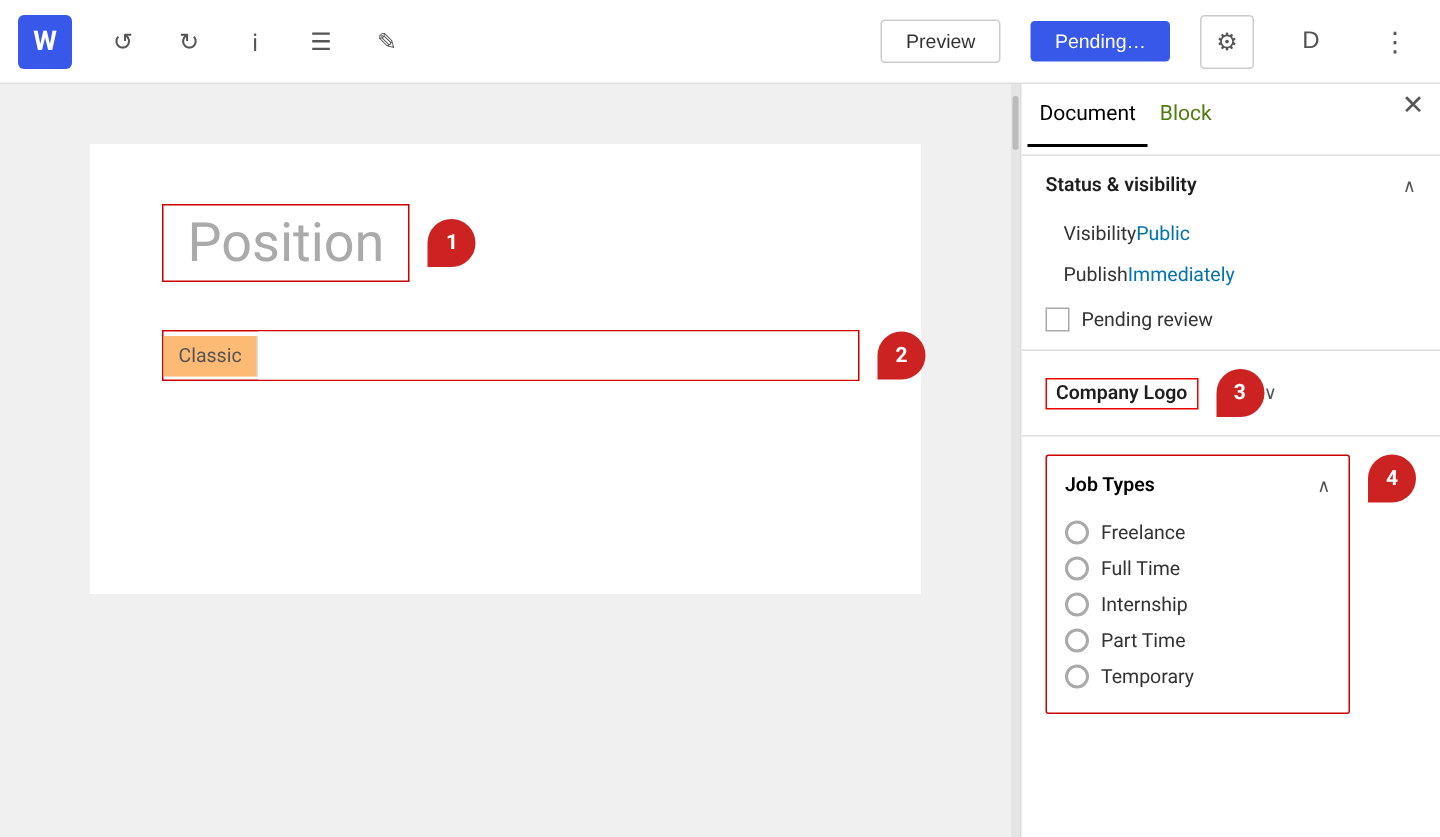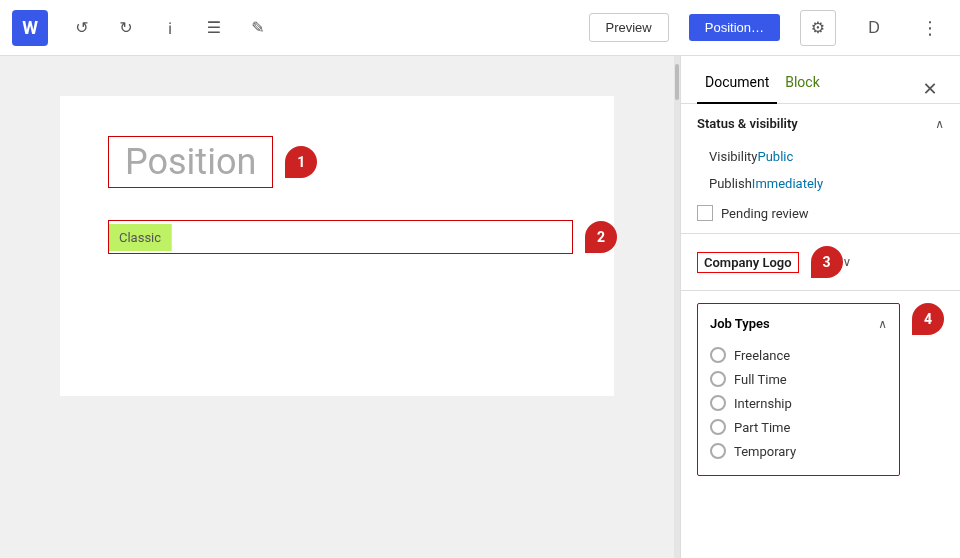--- a/index.html
+++ b/index.html
@@ -101,23 +101,23 @@
       border-left: 1px solid #ddd;
       display: flex;
       flex-direction: column;
       flex-shrink: 0;
       overflow-y: auto;
     }
 
     
     .sidebar-header {
       display: flex;
-      align-items: flex-end;
+      align-items: flex-start;
       border-bottom: 1px solid #ddd;
-      padding: 0 16px;
+      padding: 0 4px;
       height: 48px;
       flex-shrink: 0;
     }
     .sidebar-tab {
       padding: 12px 8px;
       font-size: 14px;
       color: #4d7c0f;
       cursor: pointer;
       border-bottom: 2px solid transparent;
       margin-bottom: -1px;
@@ -286,21 +286,21 @@
       gap: 12px;
     }
     .classic-block {
       display: flex;
       align-items: center;
       border: 1px solid #cc0000;
     }
     .classic-label {
       padding: 6px 10px;
       font-size: 13px;
-      background: #bef264;
+      background: #fdba74;
       color: #555;
       border-right: 1px solid #ddd;
     }
     .classic-content {
       flex: 1;
       height: 32px;
       min-width: 400px;
       background: #fff;
     }
 
@@ -349,21 +349,21 @@
   </button>
   <button class="toolbar-icon-btn">
     <span>☰</span>
   </button>
   <button class="toolbar-icon-btn">
     <span>✎</span>
   </button>
   <div class="toolbar-spacer"></div>
   <div class="toolbar-right">
     <button class="btn-preview">Preview</button>
-    <button class="btn-publish">Position…</button>
+    <button class="btn-publish">Pending…</button>
     <button class="btn-settings">
       <span>⚙</span>
     </button>
     <button class="btn-dashticon">
       <span>D</span>
     </button>
     <button class="btn-more">
       <span>⋮</span>
     </button>
   </div>

